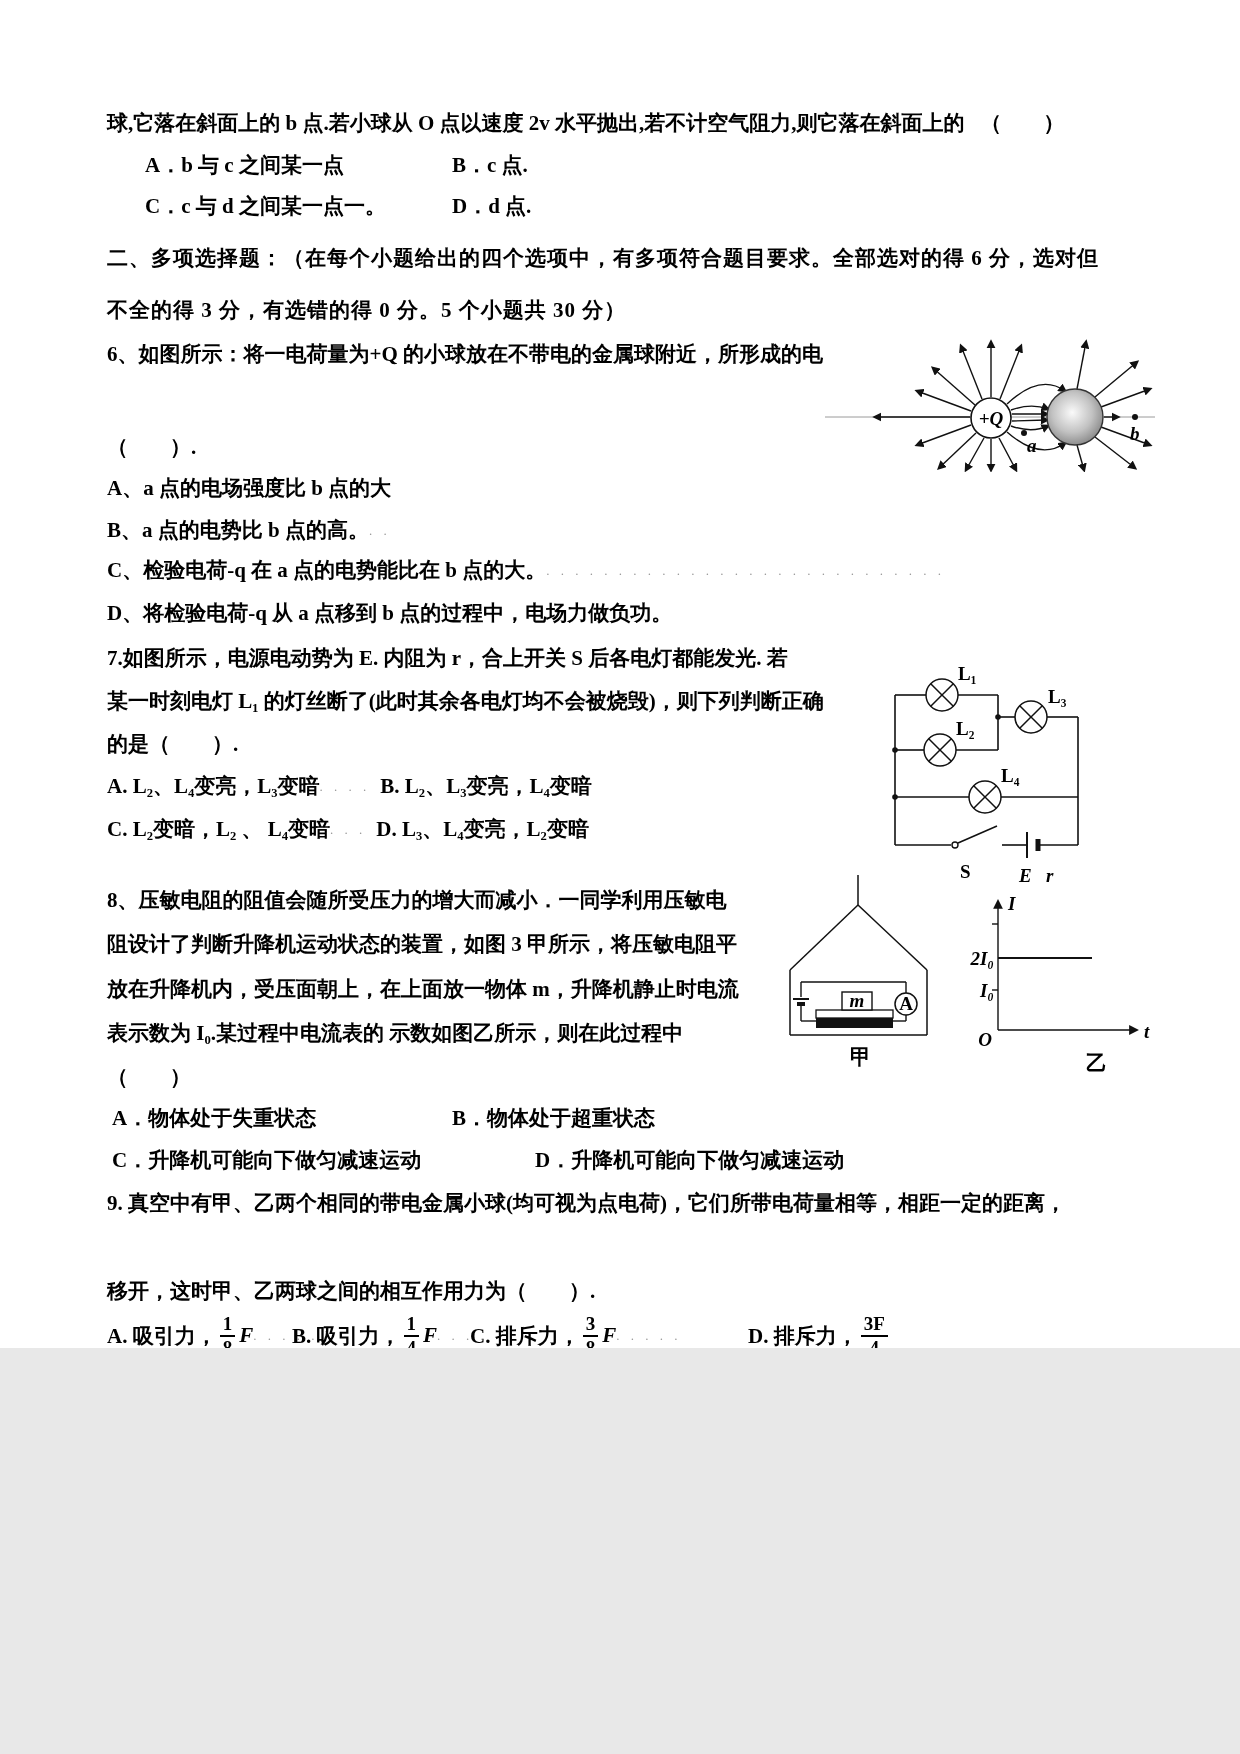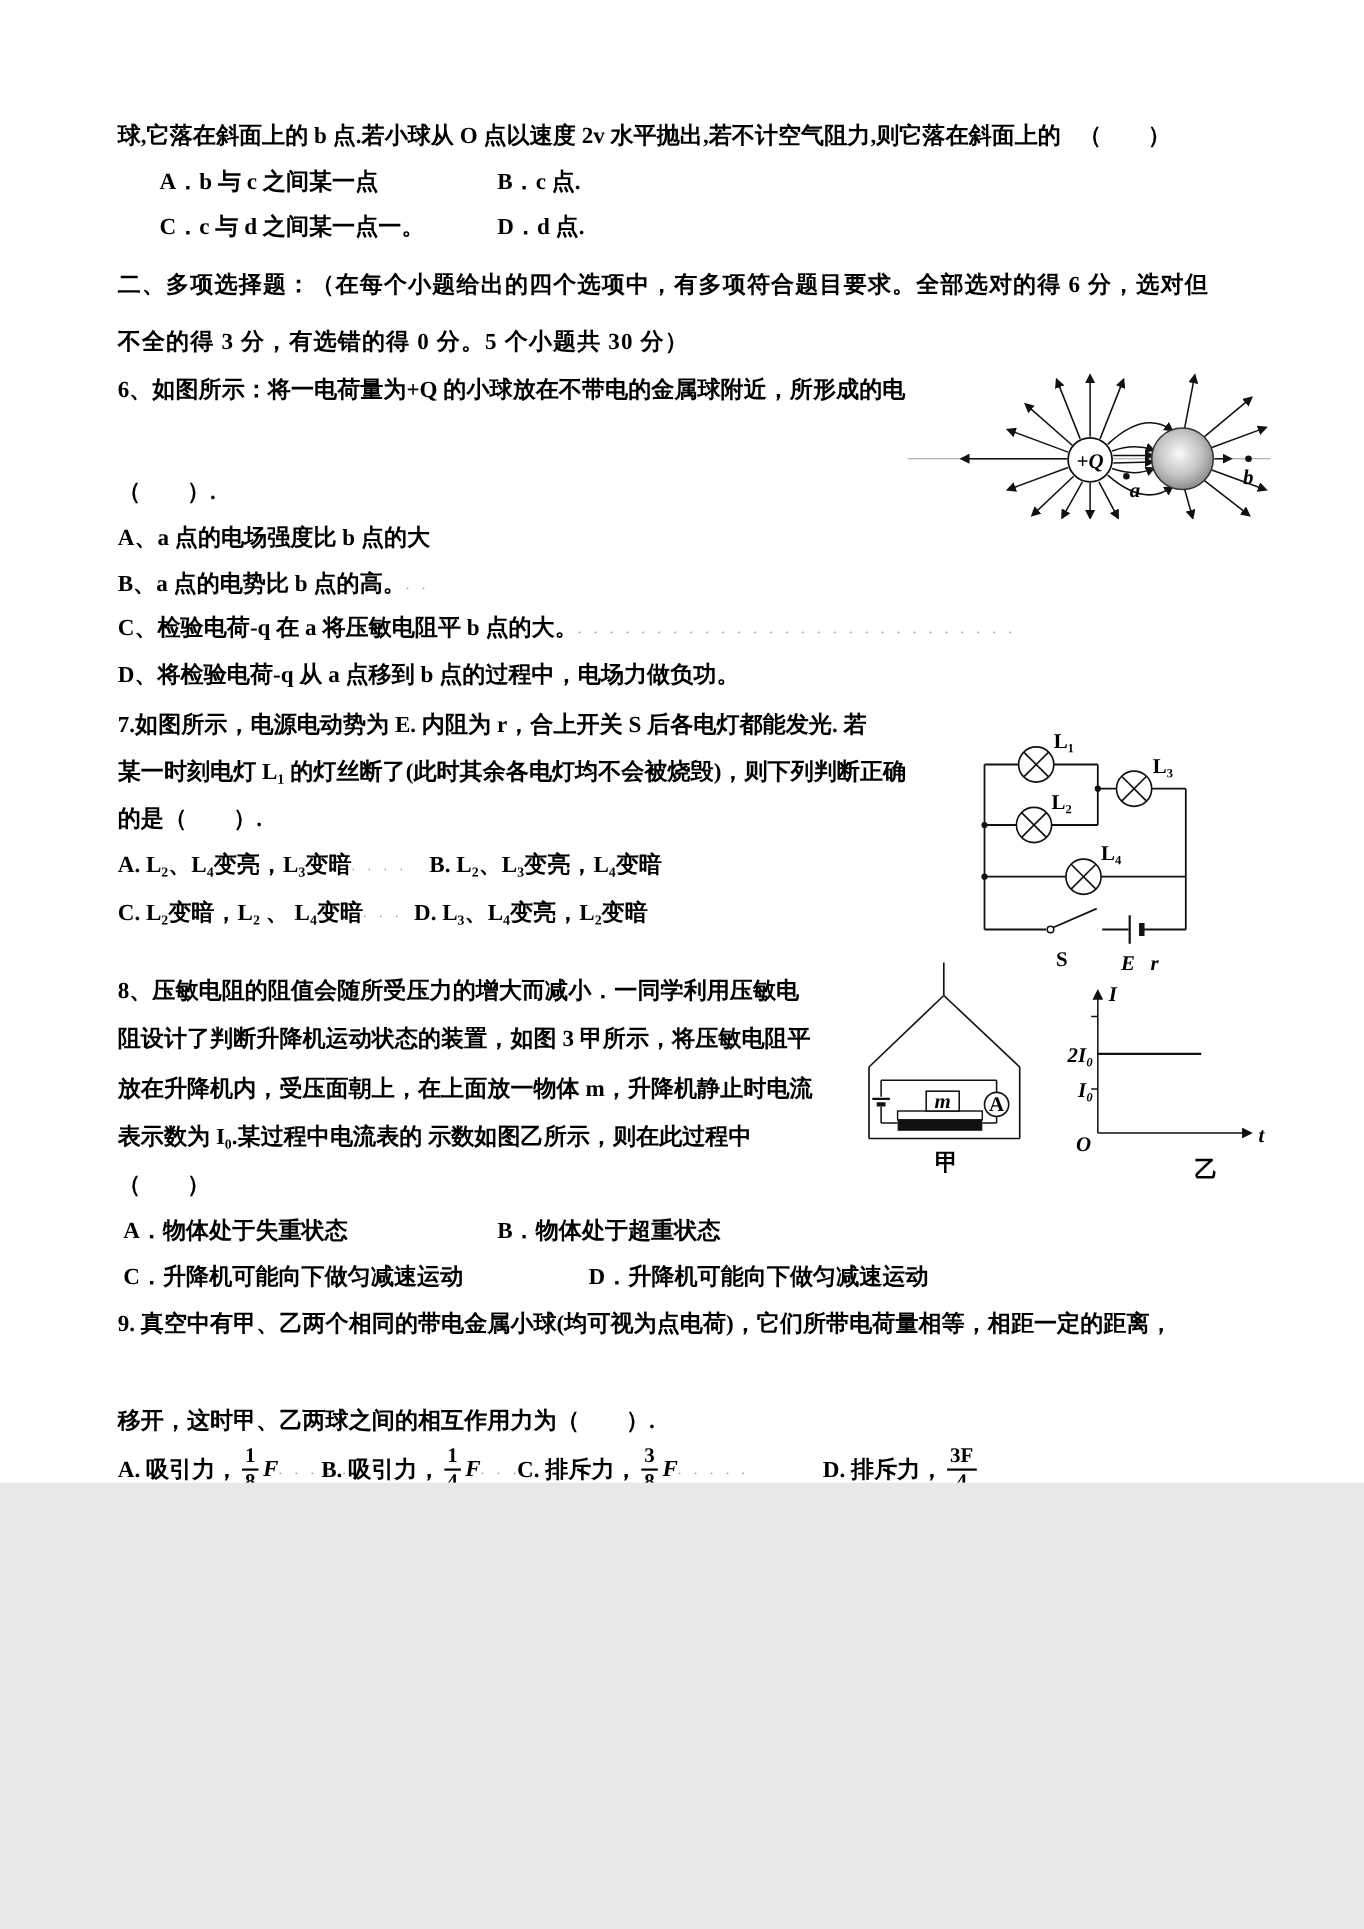--- a/index.html
+++ b/index.html
@@ -36,29 +36,29 @@
   <div class="ln" style="left:107px;top:245px;letter-spacing:1px">二、多项选择题：（在每个小题给出的四个选项中，有多项符合题目要求。全部选对的得 6 分，选对但</div>
   <div class="ln" style="left:107px;top:297px;letter-spacing:1px">不全的得 3 分，有选错的得 0 分。5 个小题共 30 分）</div>
 
   <div class="ln" style="left:107px;top:341px">6、如图所示：将一电荷量为+Q 的小球放在不带电的金属球附近，所形成的电</div>
   <div class="ln" style="left:107px;top:434px">（　　）.</div>
   <div class="ln" style="left:107px;top:475px">A、a 点的电场强度比 b 点的大</div>
   <div class="ln" style="left:107px;top:517px">
     <span>B、a 点的电势比 b 点的高。</span><span class="dots">. .</span>
   </div>
   <div class="ln" style="left:107px;top:557px">
-    <span>C、检验电荷-q 在 a 将压敏电阻平 b 点的大。</span><span class="dots">. . . . . . . . . . . . . . . . . . . . . . . . . . . .</span>
+    <span>C、检验电荷-q 在 a 点的电势能比在 b 点的大。</span><span class="dots">. . . . . . . . . . . . . . . . . . . . . . . . . . . .</span>
   </div>
   <div class="ln" style="left:107px;top:600px">D、将检验电荷-q 从 a 点移到 b 点的过程中，电场力做负功。</div>
 
   <div class="ln" style="left:107px;top:645px">7.如图所示，电源电动势为 E. 内阻为 r，合上开关 S 后各电灯都能发光. 若</div>
   <div class="ln" style="left:107px;top:688px">某一时刻电灯 L₁ 的灯丝断了(此时其余各电灯均不会被烧毁)，则下列判断正确</div>
   <div class="ln" style="left:107px;top:731px">的是（　　）.</div>
   <div class="ln" style="left:107px;top:773px">
-    <span>A. L₂、L₄变亮，L₃变暗</span><span class="dots">. . . .</span><span style="margin-left:20px">B. L₂、L₃变亮，L₄变暗</span>
+    <span>A. L₂、L₄变亮，L₃变暗</span><span class="dots">. . . .</span><span style="margin-left:10px">B. L₂、L₃变亮，L₄变暗</span>
   </div>
   <div class="ln" style="left:107px;top:816px">
     <span>C. L₂变暗，L₂ 、 L₄变暗</span><span class="dots">. . .</span><span style="margin-left:10px">D. L₃、L₄变亮，L₂变暗</span>
   </div>
 
   <div class="ln" style="left:107px;top:887px">8、压敏电阻的阻值会随所受压力的增大而减小．一同学利用压敏电</div>
   <div class="ln" style="left:107px;top:931px">阻设计了判断升降机运动状态的装置，如图 3 甲所示，将压敏电阻平</div>
   <div class="ln" style="left:107px;top:976px">放在升降机内，受压面朝上，在上面放一物体 m，升降机静止时电流</div>
   <div class="ln" style="left:107px;top:1020px">表示数为 I₀.某过程中电流表的 示数如图乙所示，则在此过程中</div>
   <div class="ln" style="left:107px;top:1064px">（　　）</div>

